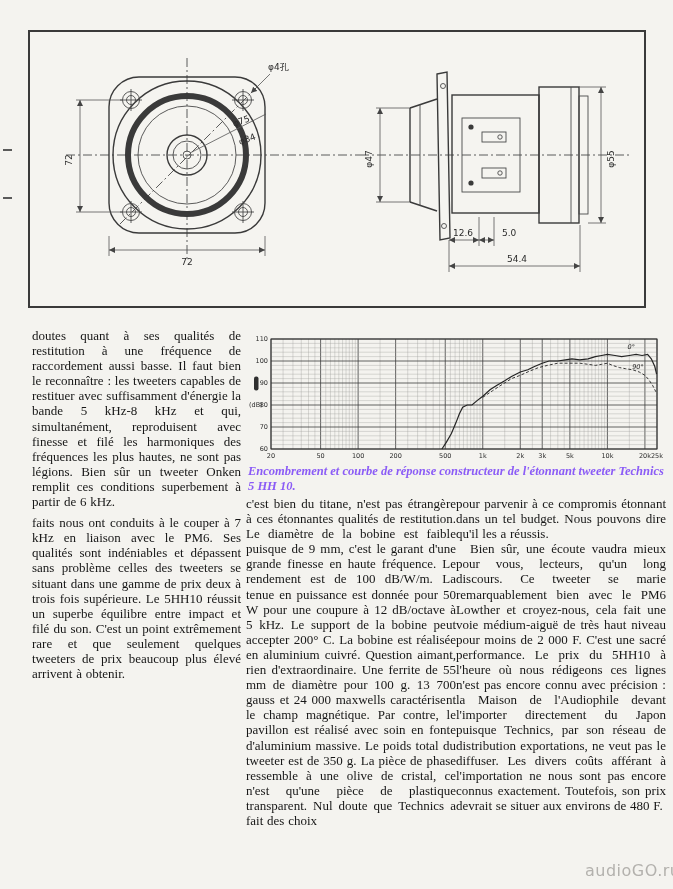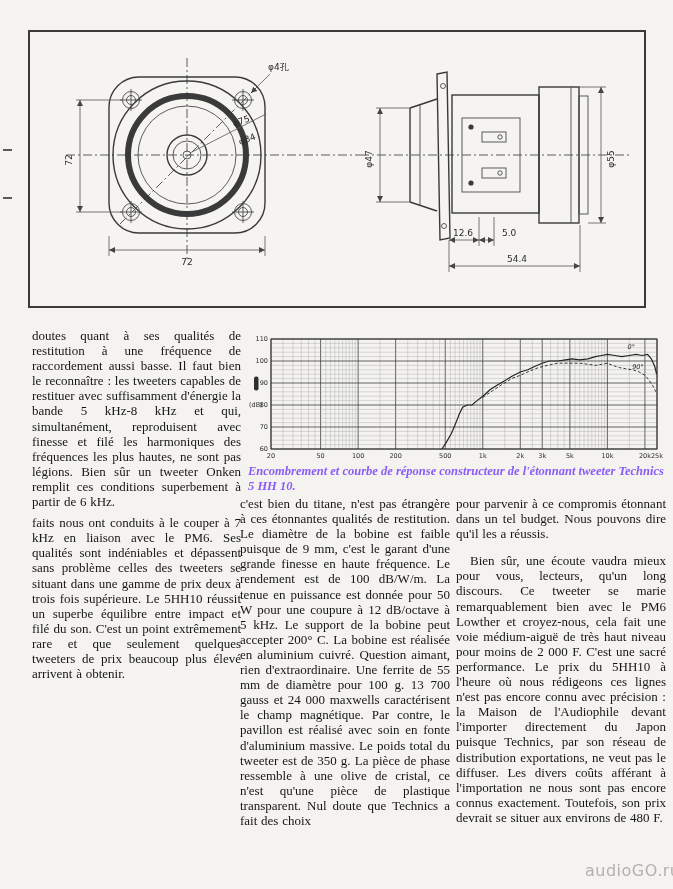--- a/index.html
+++ b/index.html
@@ -19,24 +19,24 @@
   .dash-c { stroke-dasharray:9 3 2 3; }
   .dimtxt { font-family:"DejaVu Sans", sans-serif; font-size:9px; fill:#2c2c2c; }
   .chart-wrap { position:absolute; left:247px; top:335px; width:420px; height:128px; }
   .caption {
     position:absolute; left:248px; top:464px; width:417px;
     font-style:italic; font-weight:bold; font-size:12.5px; line-height:14.5px;
     text-align:left; color:#8b5cf6;
   }
   .textcol { position:absolute; text-align:justify; font-size:13px; line-height:15.1px; word-spacing:0.5px; }
   .textcol p { margin:0 0 6px 0; }
-  .textcol p.tight { margin-bottom:12px; }
+  .textcol p.tight { margin-bottom:0; }
   .indent { text-indent:14px; }
   .col-left  { left:32px;  top:328px; width:209px; }
-  .col-mid   { left:240px; top:496px; width:210px; }
+  .col-mid   { left:246px; top:496px; width:210px; }
   .col-right { left:456px; top:496px; width:210px; }
   .watermark {
     position:absolute; left:585px; top:861px;
     font-family:"DejaVu Sans", sans-serif; font-size:16px; color:#b3b1ad; letter-spacing:0.5px;
   }
   .reg-mark { position:absolute; left:3px; width:9px; height:2px; background:#5a5a5a; }
 </style>
 </head>
 <body>
 

